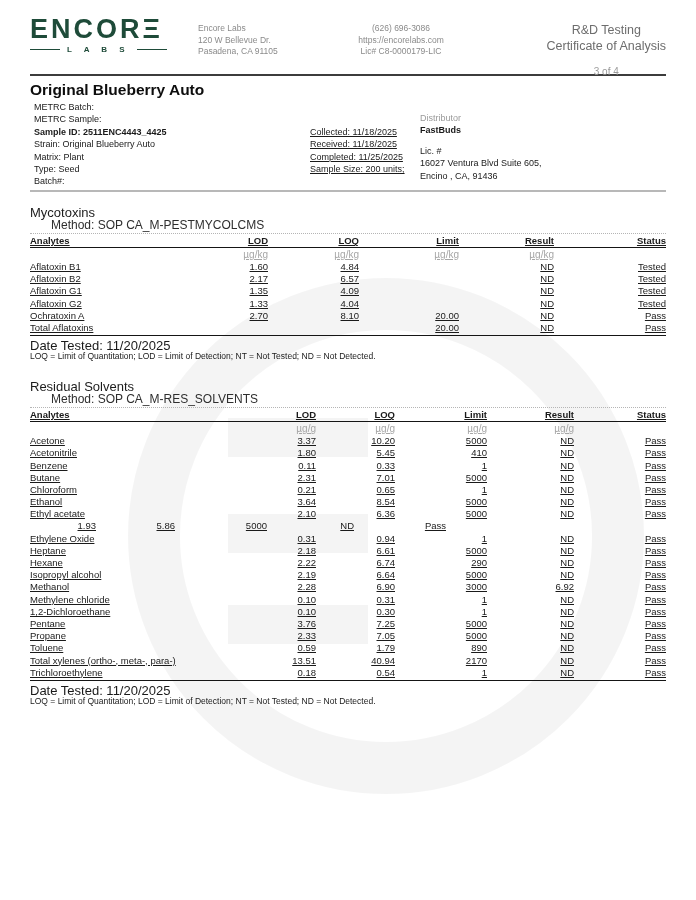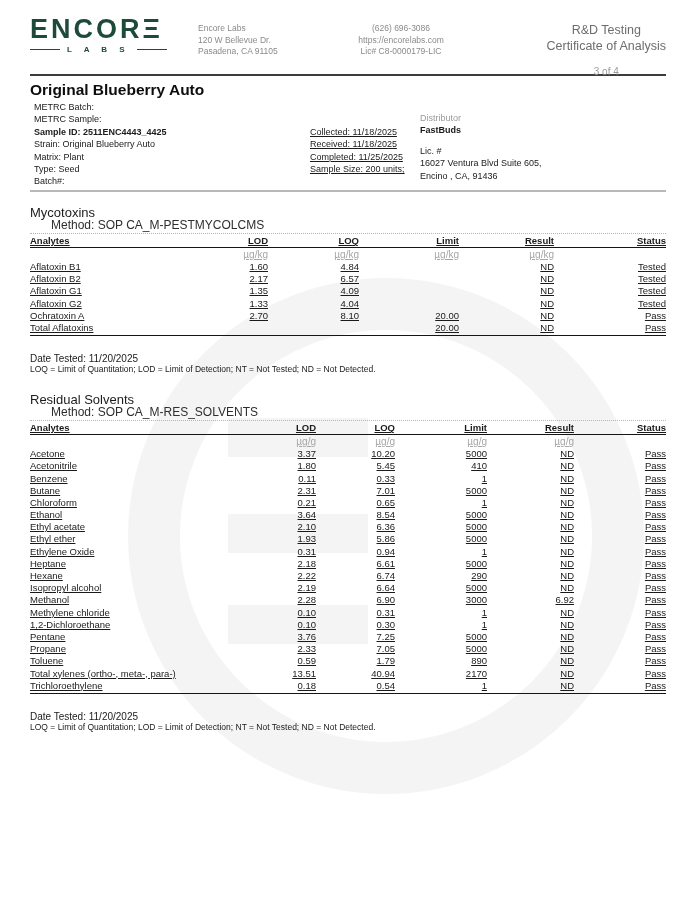--- a/index.html
+++ b/index.html
@@ -53,21 +53,21 @@
   .tr.row { font-size:9.5px; }
   .tbl { border-bottom:1.8px solid #151515; padding-bottom:1px; }
   .c { display:block; }
   .num { text-align:right; }
   
   .t1 .ca { width:170px; } .t1 .clod { width:68px; } .t1 .cloq { width:91px; }
   .t1 .clim { width:100px; } .t1 .cres { width:95px; } .t1 .cst { width:112px; }
   
   .t2 .ca { width:220px; } .t2 .clod { width:66px; } .t2 .cloq { width:79px; }
   .t2 .clim { width:92px; } .t2 .cres { width:87px; } .t2 .cst { width:92px; }
-  .date-tested { font-size:10px; margin-top:17px; line-height:11px; }
+  .date-tested { font-size:13px; margin-top:4px; line-height:11px; }
   .footnote { font-size:8.5px; line-height:11px; }
 
   
   .sig-rule { position:absolute; left:30px; right:30px; top:810px; border-top:1.6px solid #2b2b2b; z-index:1; }
   .qr { position:absolute; left:118px; top:820px; width:50px; height:50px; z-index:1; }
   .sig-block { position:absolute; left:228px; top:809px; width:220px; text-align:center; z-index:1; }
   .sig-svg { display:block; margin:0 auto; }
   .sig-line { width:122px; border-top:1.5px solid #111; margin:-7px auto 2px; }
   .sig-name { font-size:16px; line-height:13px; color:#111; }
   .sig-title { font-size:10.5px; line-height:13px; color:#111; }
@@ -304,21 +304,20 @@
             <div class="tr row">
               <span class="c ca">Ethyl acetate</span>
               <span class="c clod num">2.10</span>
               <span class="c cloq num">6.36</span>
               <span class="c clim num">5000</span>
               <span class="c cres num">ND</span>
               <span class="c cst num">Pass</span>
             </div>
 
             <div class="tr row">
-              <span class="c ca">Ethyl ether</span>
               <span class="c clod num">1.93</span>
               <span class="c cloq num">5.86</span>
               <span class="c clim num">5000</span>
               <span class="c cres num">ND</span>
               <span class="c cst num">Pass</span>
             </div>
 
             <div class="tr row">
               <span class="c ca">Ethylene Oxide</span>
               <span class="c clod num">0.31</span>

